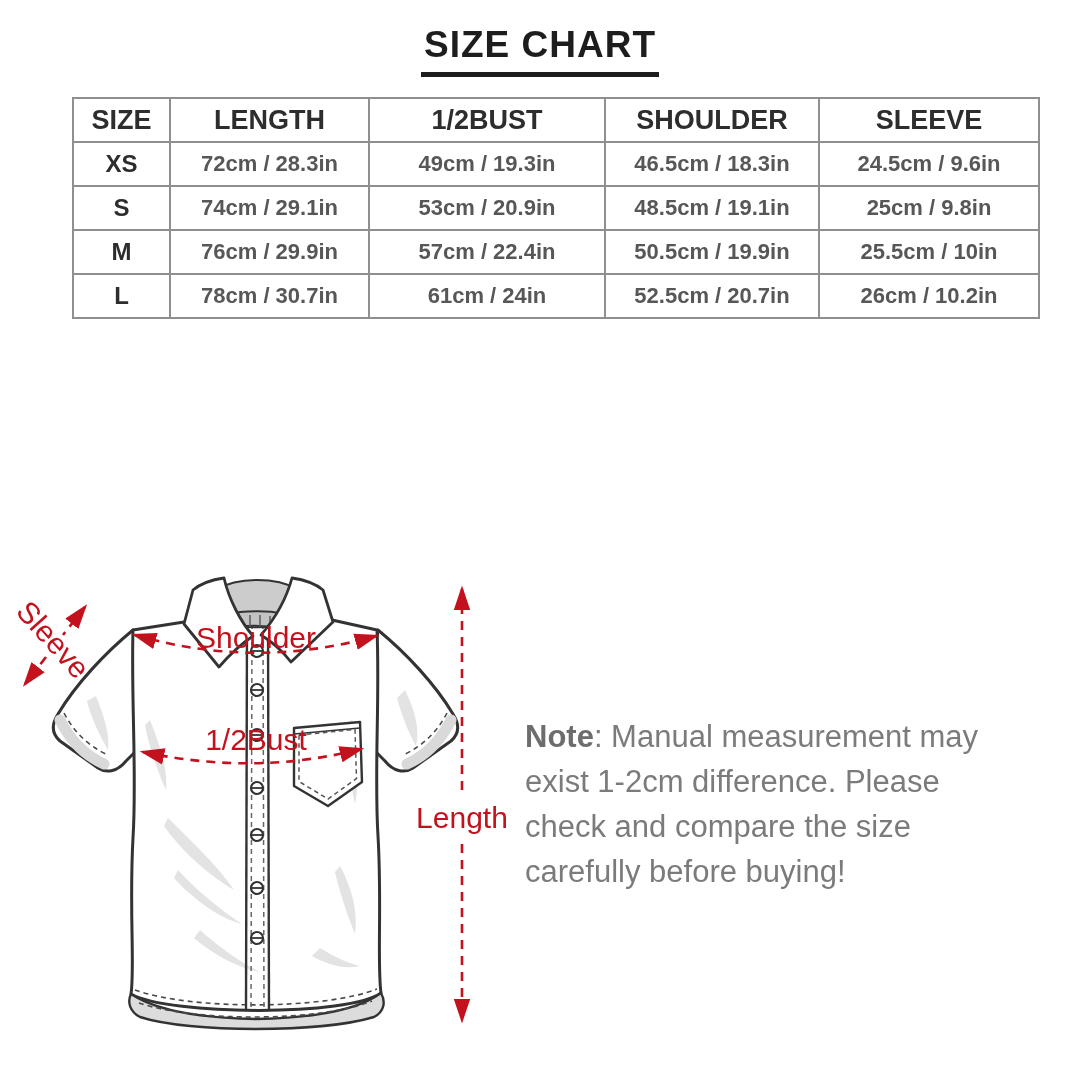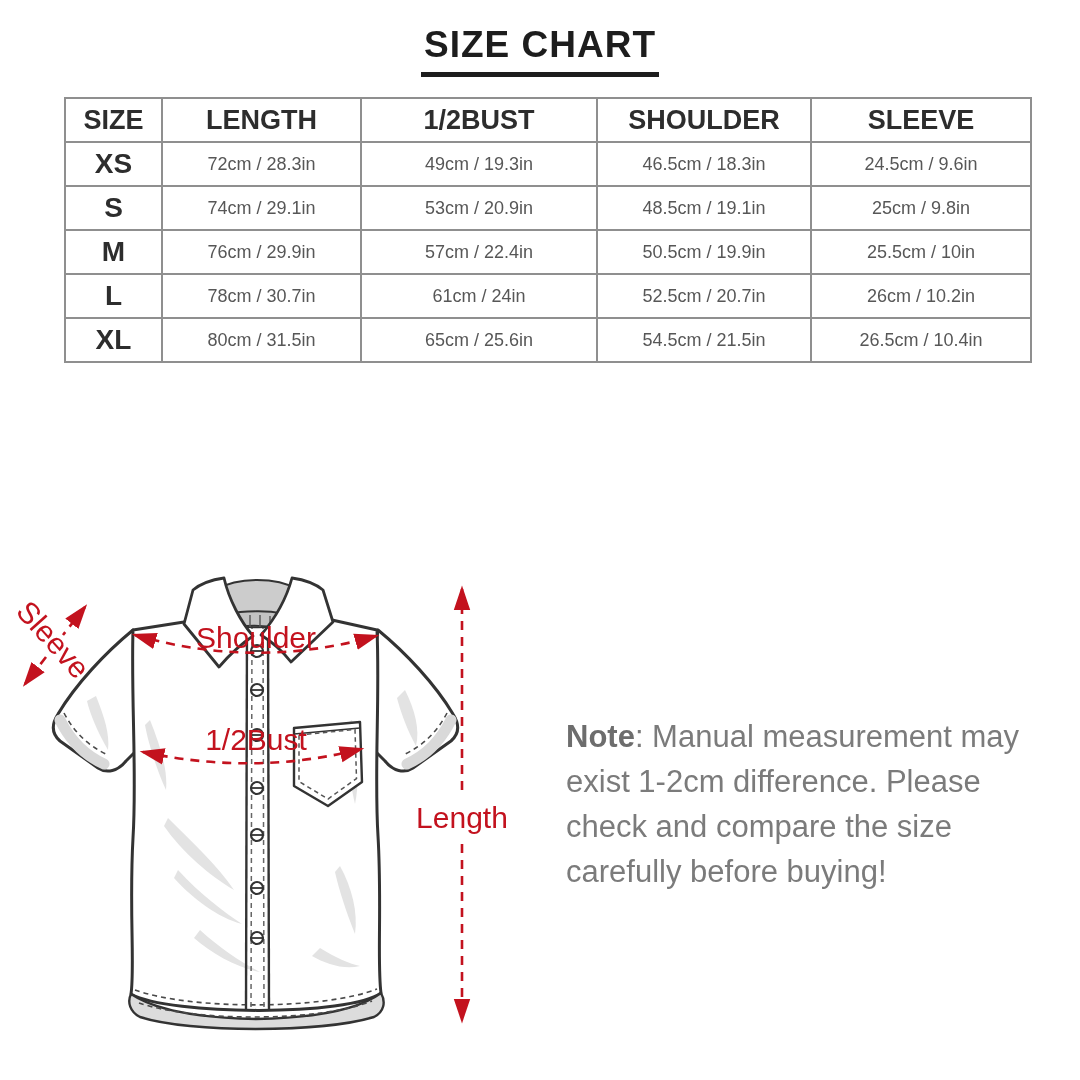--- a/index.html
+++ b/index.html
@@ -17,39 +17,39 @@
     font-family:"Liberation Sans", sans-serif;overflow:hidden;
   }
   
   .title-wrap{position:absolute;left:0;top:24px;width:1080px;text-align:center;}
   .page-title{
     display:inline-block;margin:0;font-size:37px;font-weight:bold;color:#1d1d1d;
     letter-spacing:1px;border-bottom:5px solid #1d1d1d;padding:0 3px 6px 3px;
   }
   
   .size-table{
-    position:absolute;left:64px;top:97px;width:966px;
+    position:absolute;left:72px;top:97px;width:966px;
     border-collapse:collapse;table-layout:fixed;
   }
   .size-table th,.size-table td{
     border:2px solid var(--line);text-align:center;vertical-align:middle;
     padding:0;height:44px;white-space:nowrap;
   }
   .size-table thead th{font-size:27px;font-weight:bold;color:var(--ink);}
-  .size-table td{font-size:18px;color:var(--cell);}
-  .size-table td.size-col{font-size:28px;font-weight:bold;color:var(--ink);}
+  .size-table td{font-size:22px;color:var(--cell);font-weight:bold;}
+  .size-table td.size-col{font-size:24px;font-weight:bold;color:var(--ink);}
   
   .shirt-diagram{position:absolute;left:0;top:570px;width:520px;height:470px;}
   .shirt-diagram text{font-family:"Liberation Sans", sans-serif;}
   .red-label{fill:var(--accent);font-size:30px;}
   .red-line{stroke:var(--accent);stroke-width:2.6;fill:none;}
   .dash{stroke-dasharray:9 7;}
   
   .note{
-    position:absolute;left:566px;top:714px;width:482px;
+    position:absolute;left:525px;top:714px;width:482px;
     font-size:31px;line-height:45px;color:var(--note);margin:0;
   }
   .note b{font-weight:bold;color:#6d6d6d;}
 </style>
 </head>
 <body>
 
 <div class="title-wrap">
   <h1 class="page-title">SIZE CHART</h1>
 </div>
@@ -92,27 +92,20 @@
       <td>57cm / 22.4in</td>
       <td>50.5cm / 19.9in</td>
       <td>25.5cm / 10in</td>
     </tr>
     <tr>
       <td class="size-col">L</td>
       <td>78cm / 30.7in</td>
       <td>61cm / 24in</td>
       <td>52.5cm / 20.7in</td>
       <td>26cm / 10.2in</td>
-    </tr>
-    <tr>
-      <td class="size-col">XL</td>
-      <td>80cm / 31.5in</td>
-      <td>65cm / 25.6in</td>
-      <td>54.5cm / 21.5in</td>
-      <td>26.5cm / 10.4in</td>
     </tr>
   </tbody>
 </table>
 
 <svg class="shirt-diagram" viewBox="0 0 520 470" aria-hidden="true">
   <defs>
     <marker id="ah" markerWidth="10.5" markerHeight="8" refX="8.2" refY="3.5" orient="auto-start-reverse" markerUnits="strokeWidth">
       <path d="M0,0.3 L9.5,3.5 L0,6.7 Z" fill="#c3121e"></path>
     </marker>
   </defs>

